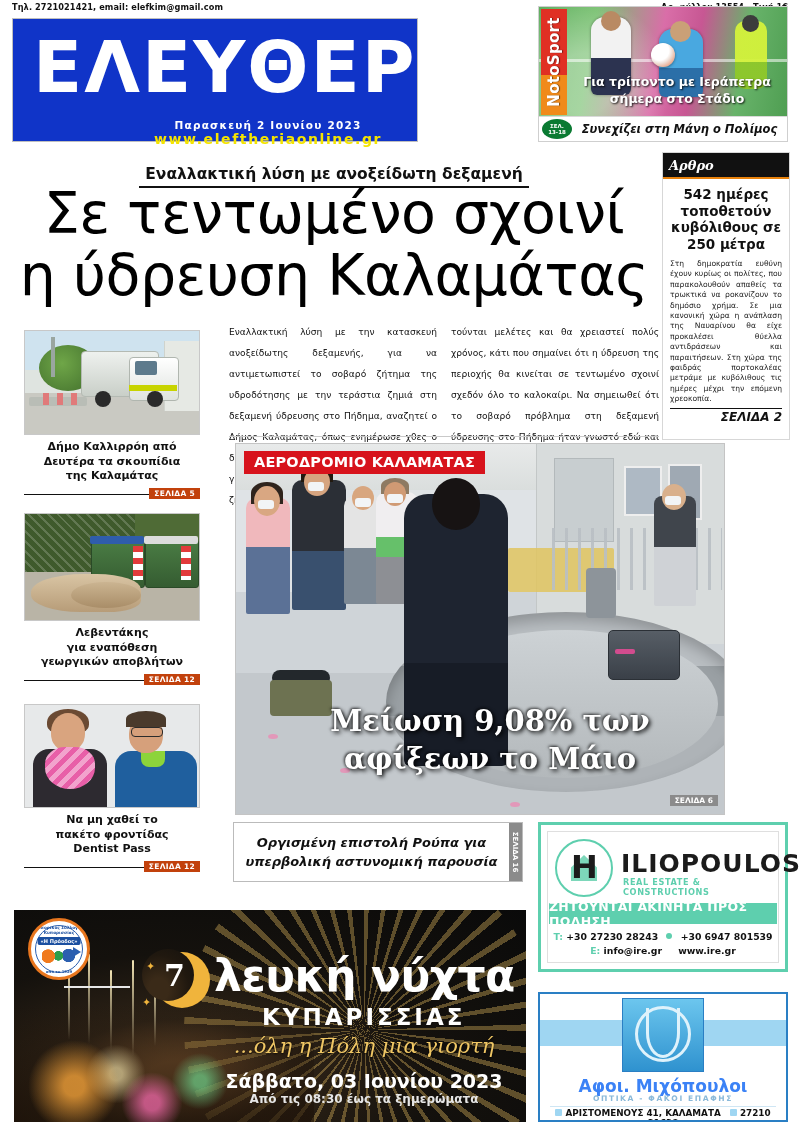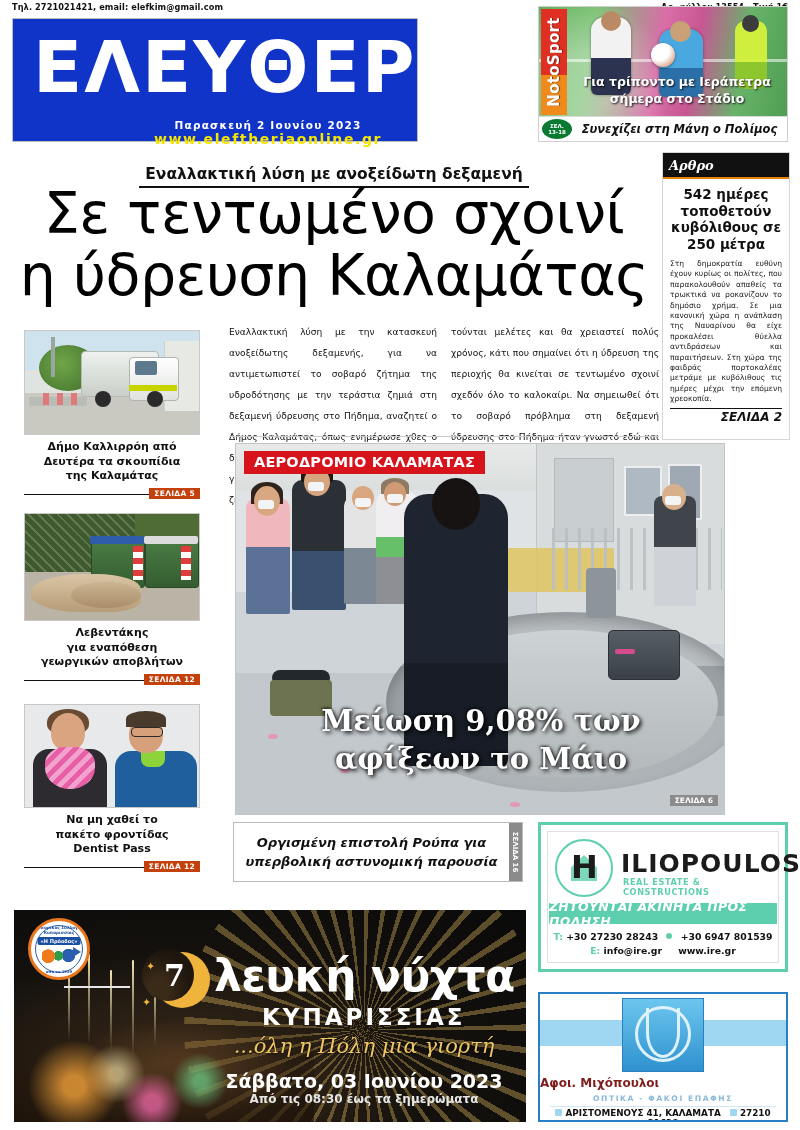--- a/index.html
+++ b/index.html
@@ -178,21 +178,21 @@
   .mp-man{position:absolute;left:418px;top:52px;width:42px;height:110px;
      background:linear-gradient(180deg,#40454c 0 46%,#cfd2d6 46% 100%);border-radius:8px 8px 2px 2px;}
   .mp-man-h{position:absolute;left:426px;top:40px;width:24px;height:26px;border-radius:50%;background:#d9b08c;}
   .mp-mask{position:absolute;width:16px;height:9px;background:#f2f4f6;border-radius:3px;}
   .mp-dot{position:absolute;width:10px;height:5px;border-radius:50%;background:#e78fb5;opacity:.85;}
 
   .mp-tag{position:absolute;left:8px;top:7px;background:#d7131c;color:#fff;font-size:14.5px;font-weight:bold;
      padding:3px 10px 4px 10px;letter-spacing:.2px;}
   .mp-over{position:absolute;left:0;top:258px;width:490px;text-align:center;color:#fff;
      font-family:"DejaVu Serif","Liberation Serif",serif;font-weight:bold;font-size:29px;line-height:38px;
-     text-shadow:2px 2px 4px rgba(0,0,0,.9),-1px -1px 3px rgba(0,0,0,.75);}
+     text-shadow:2px 2px 4px rgba(0,0,0,.9),-1px -1px 3px rgba(0,0,0,.75);padding-left:9px;}
   .mp-pgtag{position:absolute;right:6px;bottom:8px;background:#8b8b8b;color:#fff;font-size:7.5px;
      font-weight:bold;padding:1px 5px;}
 
   
   .roupa{position:absolute;left:233px;top:822px;width:290px;height:60px;border:1px solid #bbb;
      box-sizing:border-box;background:#fff;display:flex;}
   .roupa-txt{flex:1;display:flex;align-items:center;justify-content:center;text-align:center;
      font-size:13px;font-style:italic;font-weight:bold;line-height:19px;color:#111;padding:0 6px;}
   .roupa-tag{width:13px;background:#8b8b8b;color:#fff;display:flex;align-items:center;justify-content:center;}
   .roupa-tag span{transform:rotate(90deg);white-space:nowrap;font-size:7px;font-weight:bold;}
@@ -203,21 +203,21 @@
   .ilio-inner{position:absolute;left:6px;top:6px;right:6px;bottom:6px;border:1px solid #dfdfdf;}
   .ilio-logo{position:absolute;left:14px;top:14px;width:58px;height:58px;border-radius:50%;
      border:2px solid #5ecfae;box-sizing:border-box;}
   .ilio-h{position:absolute;left:30px;top:26px;font-size:32px;font-weight:bold;color:#1b1b1b;line-height:32px;
      font-family:"DejaVu Sans","Liberation Sans",sans-serif;}
   .ilio-roof{position:absolute;left:30px;top:30px;width:26px;height:26px;background:#6fd3b2;
      clip-path:polygon(50% 0,100% 48%,100% 100%,0 100%,0 48%);opacity:.9;}
   .ilio-name{position:absolute;left:80px;top:24px;font-size:25px;font-weight:bold;letter-spacing:1px;color:#1b1b1b;}
   .ilio-sub{position:absolute;left:82px;top:52px;font-size:8.2px;font-weight:bold;letter-spacing:.6px;color:#5ecfae;}
   .ilio-band{position:absolute;left:8px;top:78px;right:8px;height:21px;background:#5ecfae;color:#fff;
-     display:flex;align-items:center;justify-content:center;font-size:12.5px;font-weight:bold;font-style:italic;
+     display:flex;align-items:center;justify-content:center;font-size:12.5px;font-weight:bold;
      letter-spacing:.3px;}
   .ilio-c1{position:absolute;left:0;top:106px;width:100%;text-align:center;font-size:9.3px;font-weight:bold;color:#111;}
   .ilio-c2{position:absolute;left:0;top:120px;width:100%;text-align:center;font-size:9.3px;font-weight:bold;color:#111;}
   .ilio-lbl{color:#5ecfae;}
   .ilio-dot{display:inline-block;width:6px;height:6px;border-radius:50%;background:#5ecfae;margin:0 5px;vertical-align:1px;}
 
   
   .lefki{position:absolute;left:14px;top:910px;width:512px;height:212px;overflow:hidden;
      background:radial-gradient(ellipse at 32% 78%, #6b4a2a 0 6%, #2d2216 24%, #14110d 52%, #0a0a0a 100%);}
   .lf-rays{position:absolute;left:170px;top:-60px;width:360px;height:360px;
@@ -266,21 +266,21 @@
   .optic{position:absolute;left:538px;top:992px;width:250px;height:130px;border:2px solid #2a7fc4;
      box-sizing:border-box;background:#fff;overflow:hidden;}
   .optic-band{position:absolute;left:0;top:26px;width:100%;height:26px;background:#9fd6f2;}
   .optic-sq{position:absolute;left:50%;top:4px;transform:translateX(-50%);width:80px;height:72px;
      background:linear-gradient(180deg,#6cc6ee,#2f92cf);border:1px solid #2a7fc4;}
   .optic-v{position:absolute;left:50%;top:12px;transform:translateX(-50%);width:56px;height:56px;
      border:3px solid #dff2fb;border-radius:50%;box-sizing:border-box;}
   .optic-v2{position:absolute;left:50%;top:14px;transform:translateX(-50%) rotate(0deg);width:34px;height:50px;
      border-left:3px solid #dff2fb;border-right:3px solid #dff2fb;border-bottom:3px solid #dff2fb;
      border-radius:0 0 50% 50%;box-sizing:border-box;}
-  .optic-name{position:absolute;left:0;top:82px;width:100%;text-align:left;font-size:12px;font-weight:bold;color:#7f1d1d;}
+  .optic-name{position:absolute;left:0;top:82px;width:100%;text-align:center;font-size:17px;font-weight:bold;color:#3b82f6;}
   .optic-sub{position:absolute;left:0;top:100px;width:100%;text-align:center;font-size:7.6px;font-weight:bold;
      letter-spacing:1.6px;color:#8ab9d9;}
   .optic-rule{position:absolute;left:10px;top:112px;right:10px;height:1px;background:#cfe6f4;}
   .optic-c1{position:absolute;left:0;top:114px;width:100%;text-align:center;font-size:8.8px;font-weight:bold;color:#111;}
   .optic-c2{position:absolute;left:0;top:127px;width:100%;text-align:center;font-size:8.8px;font-weight:bold;color:#111;}
   .optic-ic{display:inline-block;width:7px;height:7px;background:#9fd6f2;margin-right:3px;vertical-align:0px;border-radius:1px;}
 </style>
 </head>
 <body>
 

